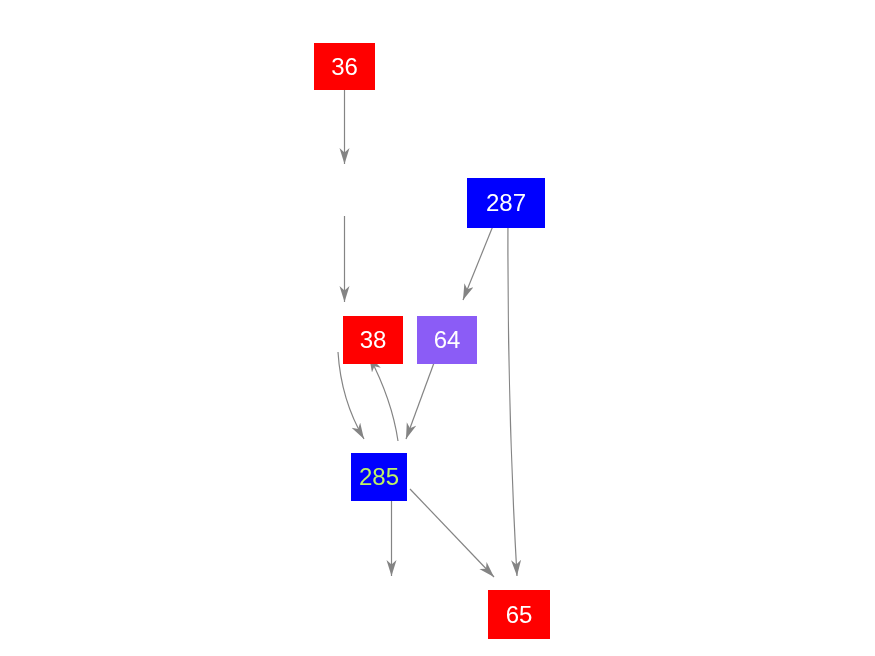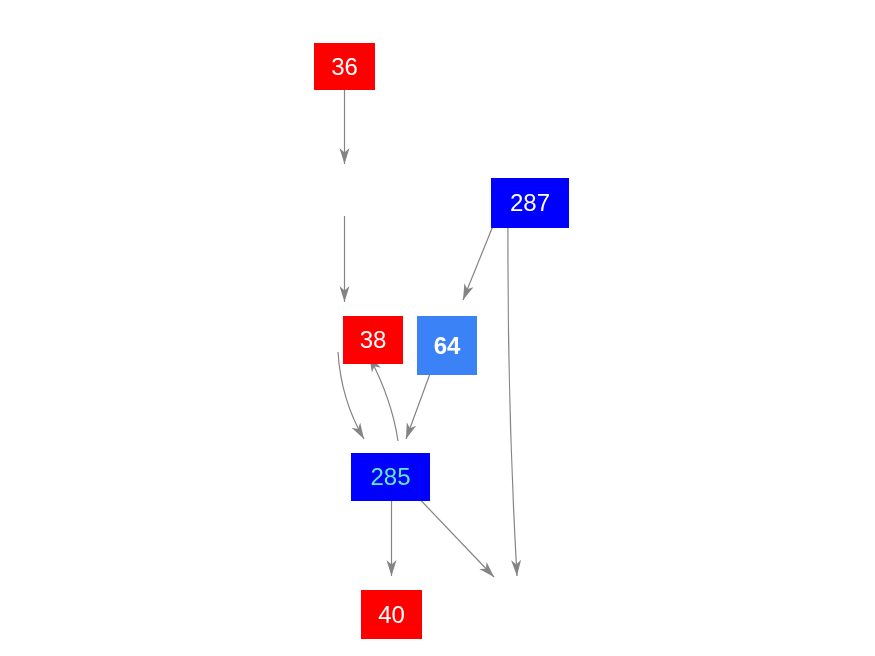--- a/index.html
+++ b/index.html
@@ -61,19 +61,19 @@
         <path d="M508,216 Q507,400 517,576" class="edge-path" stroke="#848484" marker-end="url(#arrowhead)"></path>
         <path d="M338,352 Q341,400 364,439" class="edge-path" stroke="#848484" marker-end="url(#arrowhead)"></path>
         <path d="M398,441 Q392,400 369,356" class="edge-path" stroke="#848484" marker-end="url(#arrowhead)"></path>
         <path d="M438,352 Q421,398 406,439" class="edge-path" stroke="#848484" marker-end="url(#arrowhead)"></path>
         <path d="M391.5,489 L391.5,576" class="edge-path" stroke="#848484" marker-end="url(#arrowhead)"></path>
         <path d="M410,489 L494,577" class="edge-path" stroke="#848484" marker-end="url(#arrowhead)"></path>
       </g>
   </svg>
   <div class="node-layer">
       <div class="graph-node" style="left: 314px; top: 31px; width: 61px; height: 47px; background: rgb(255, 0, 0); color: rgb(255, 255, 255);">36</div>
-      <div class="graph-node" style="left: 467px; top: 166px; width: 78px; height: 50px; background: rgb(0, 0, 255); color: rgb(255, 255, 255); margin-left: 24px;">287</div>
+      <div class="graph-node" style="left: 467px; top: 166px; width: 78px; height: 50px; background: rgb(0, 0, 255); color: rgb(255, 255, 255);">287</div>
       <div class="graph-node" style="left: 314px; top: 304px; width: 60px; height: 48px; background: rgb(255, 0, 0); color: rgb(255, 255, 255); margin-left: 29px;">38</div>
-      <div class="graph-node" style="left: 417px; top: 304px; width: 60px; height: 59px; background: #3b82f6; color: rgb(255, 255, 255); font-weight: bold;">64</div>
-      <div class="graph-node" style="left: 351px; top: 441px; width: 79px; height: 48px; background: rgb(0, 0, 255); color: #5eead4;">285</div>
-      <div class="graph-node" style="left: 361px; top: 578px; width: 61px; height: 49px; background: rgb(255, 0, 0); color: rgb(255, 255, 255);">40</div>
+      <div class="graph-node" style="left: 417px; top: 304px; width: 60px; height: 48px; background: #8b5cf6; color: rgb(255, 255, 255);">64</div>
+      <div class="graph-node" style="left: 351px; top: 441px; width: 56px; height: 48px; background: rgb(0, 0, 255); color: #bef264;">285</div>
+      <div class="graph-node" style="left: 488px; top: 578px; width: 62px; height: 49px; background: rgb(255, 0, 0); color: rgb(255, 255, 255);">65</div>
     </div>
 </div>
 
 </body></html>

